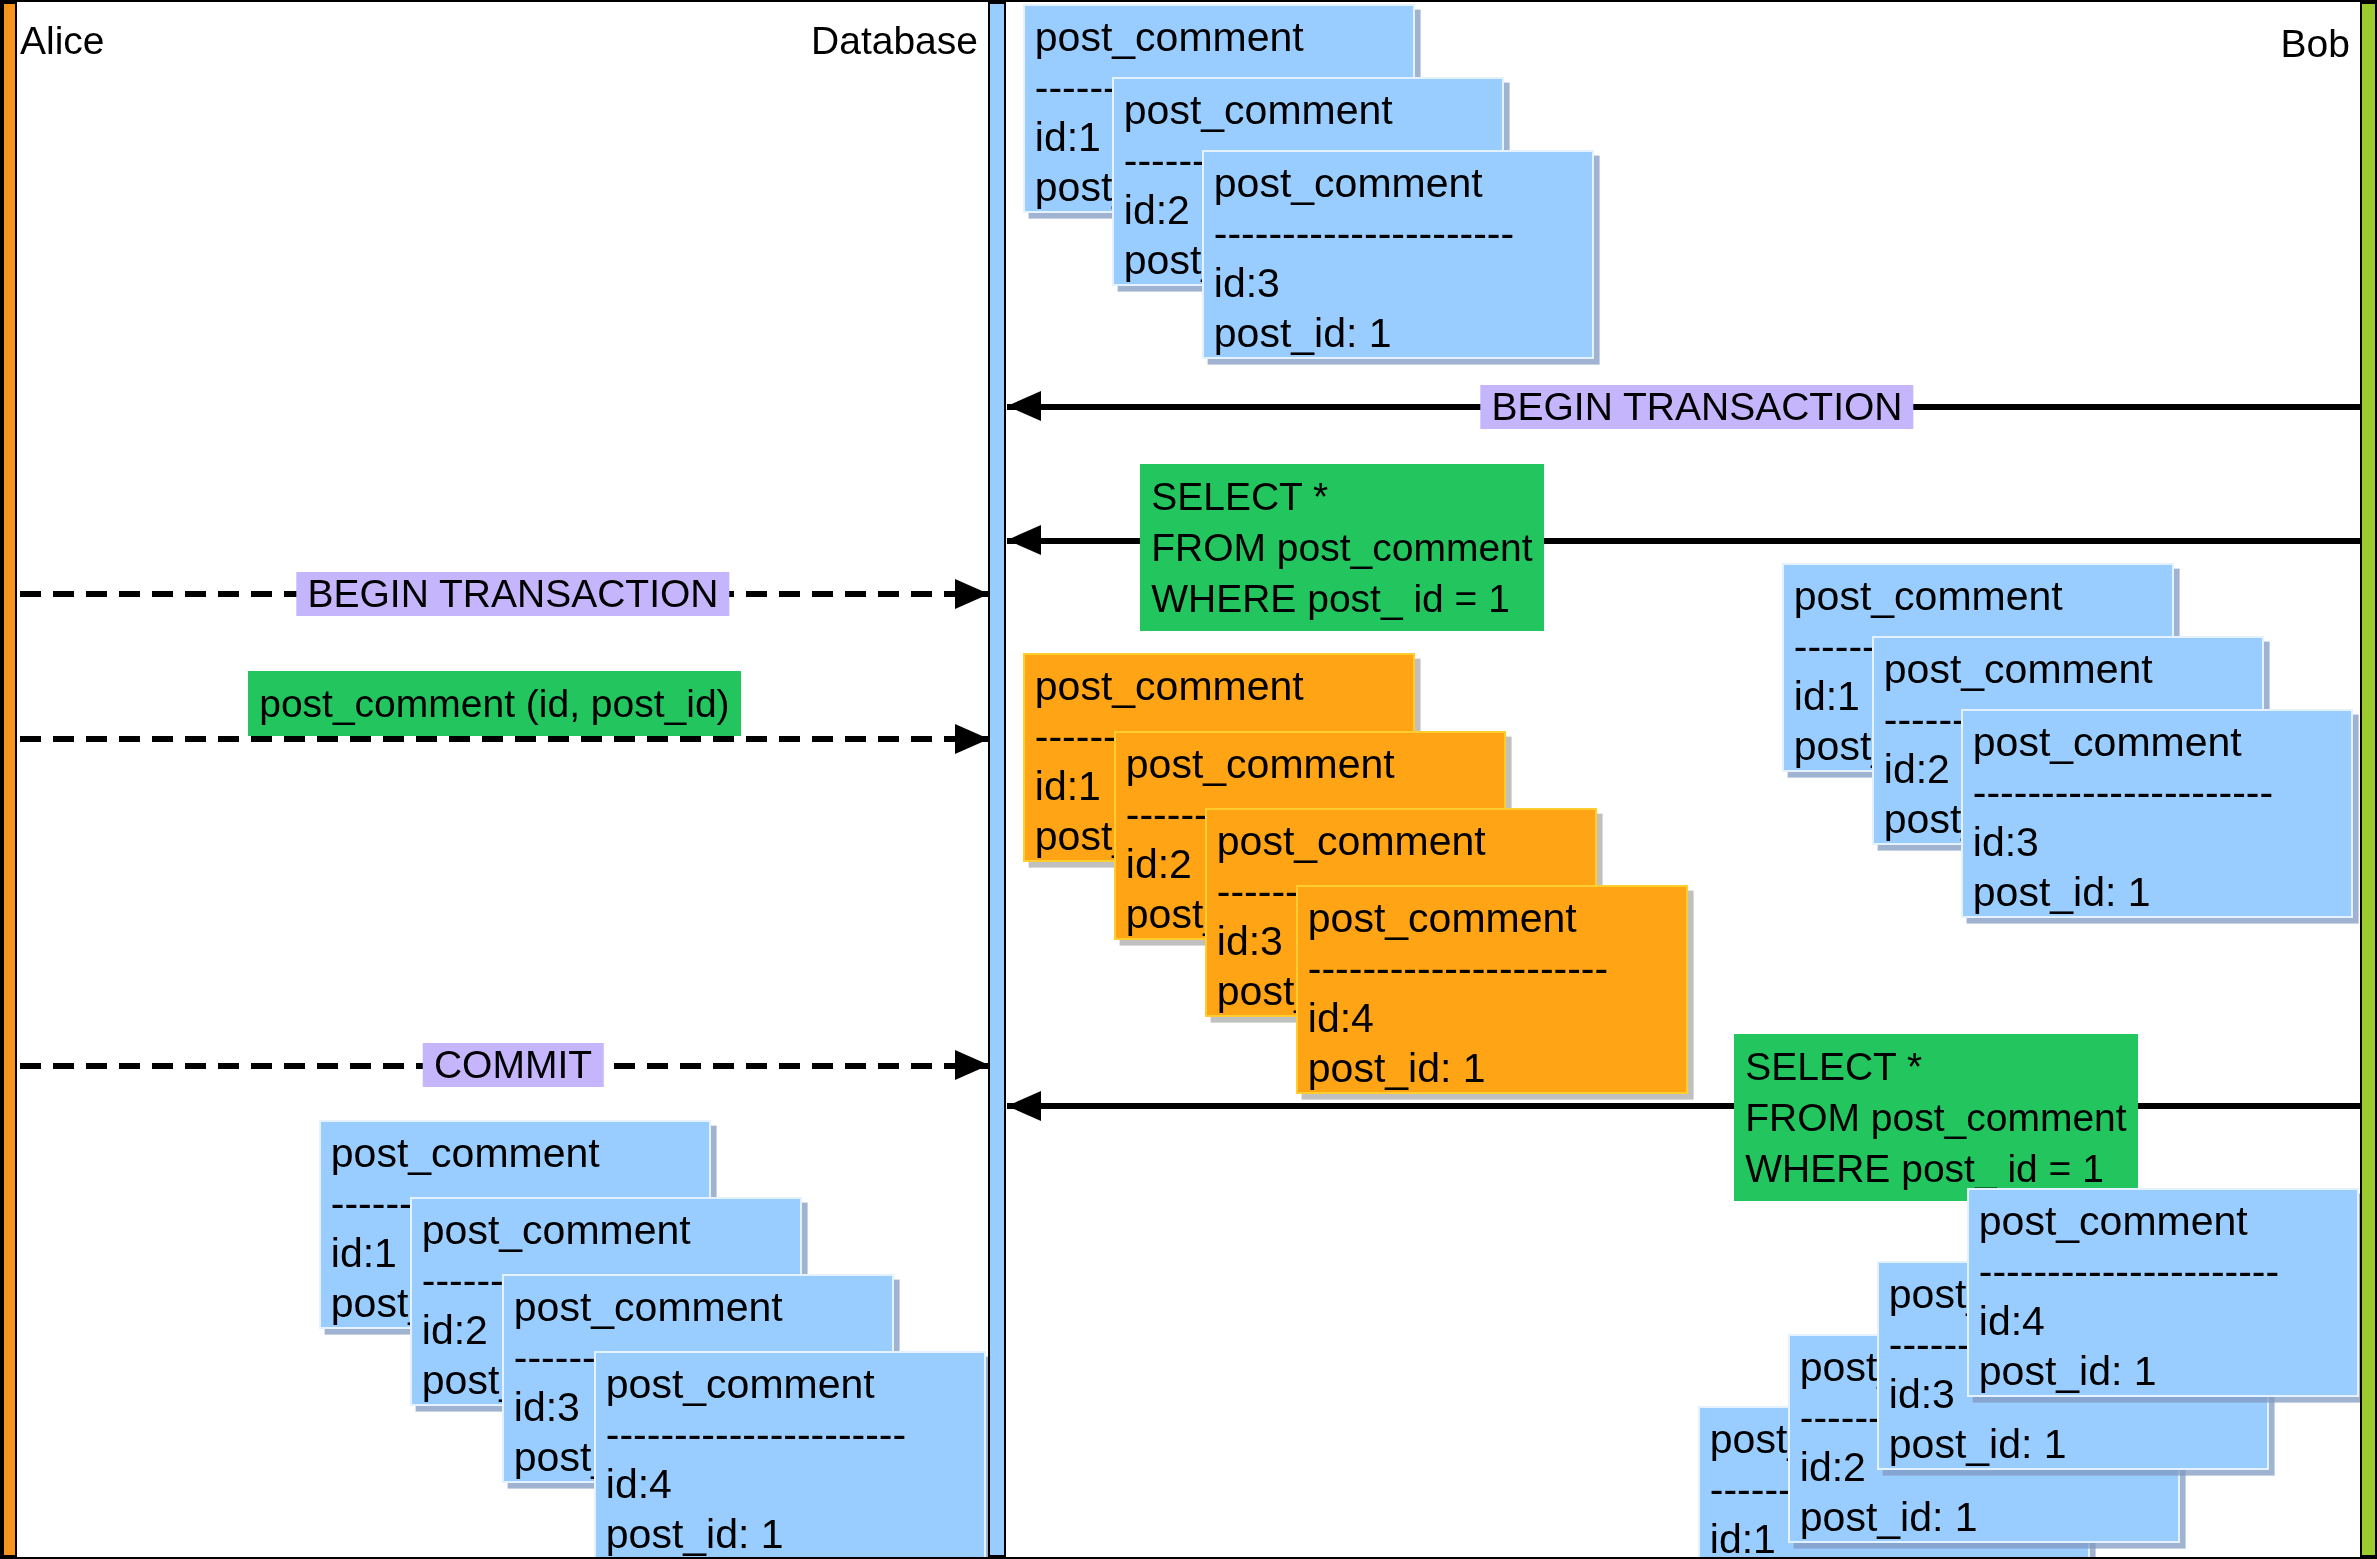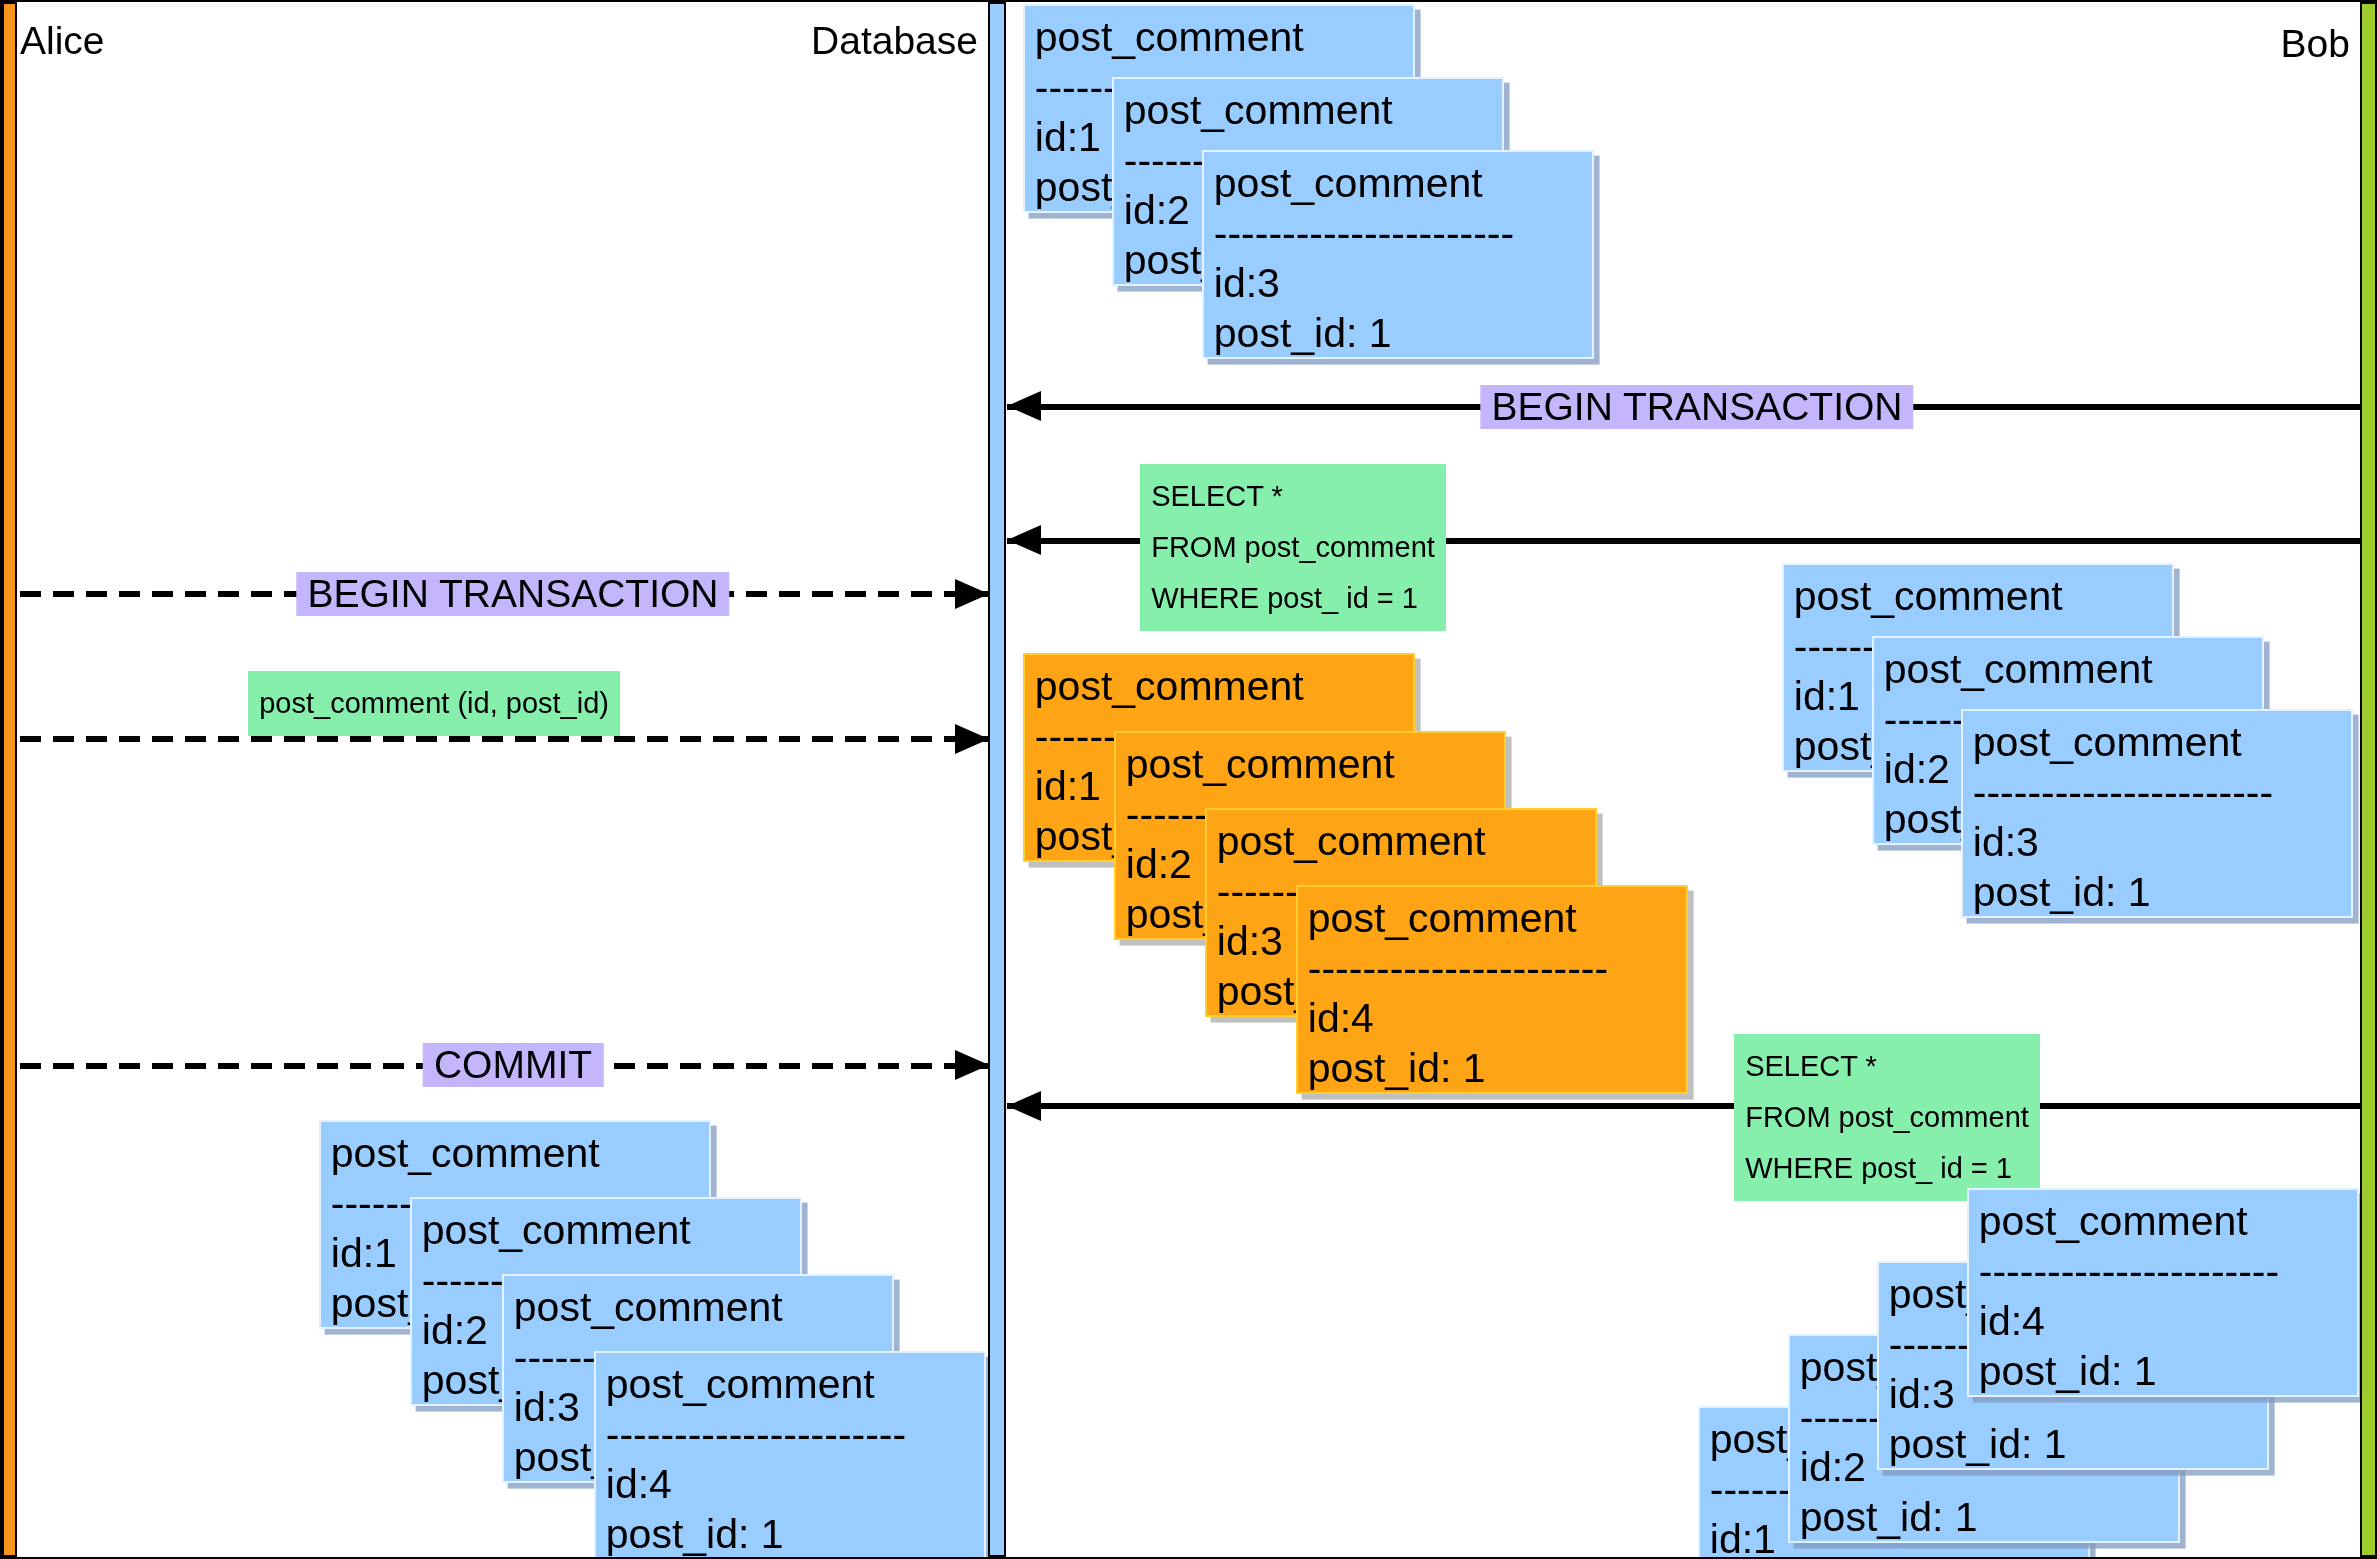--- a/index.html
+++ b/index.html
@@ -44,23 +44,23 @@
     position:absolute;
     transform:translate(-50%,-50%);
     background:#c4b5fd;
     padding:0 11.2px;
     font-size:39px;color:#000;
     white-space:nowrap;
     z-index:5;
   }
   .sql-block{
     position:absolute;
-    background:#86efac;
+    background:#22c55e;
     padding:7px 11.2px;
-    font-size:29px;line-height:51px;color:#000;
+    font-size:39px;line-height:51px;color:#000;
     white-space:nowrap;
     z-index:5;
   }
   .card{
     position:absolute;
     width:392px;height:209px;
     box-sizing:border-box;
     padding:5.6px 8.4px 0 9.8px;
     font-size:41px;line-height:50px;color:#000;
     white-space:nowrap;

